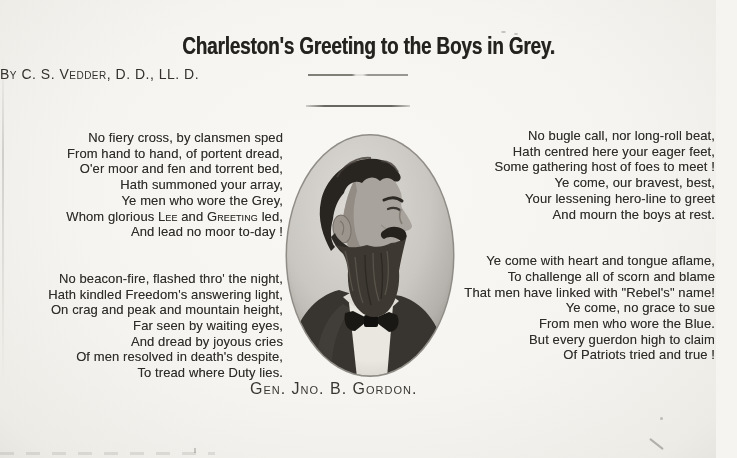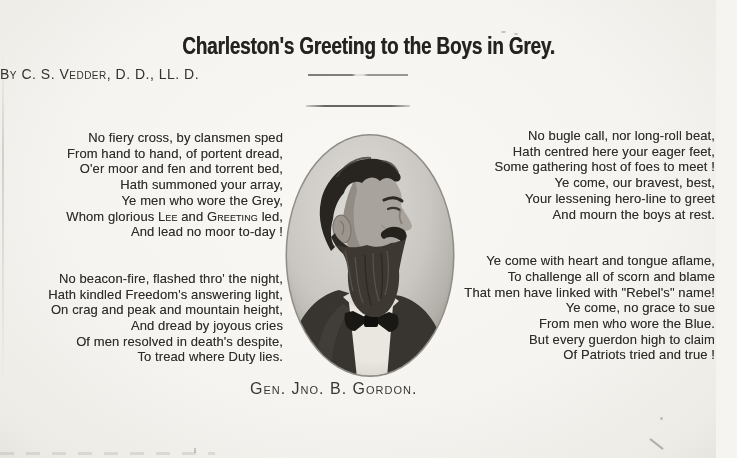--- a/index.html
+++ b/index.html
@@ -109,20 +109,21 @@
         <div class="line"><span>O'er moor and fen and torrent bed,</span></div>
         <div class="line indent"><span>Hath summoned your array,</span></div>
         <div class="line indent"><span>Ye men who wore the Grey,</span></div>
         <div class="line"><span>Whom glorious </span><span class="sc">Lee</span><span> and </span><span class="sc">Greeting</span><span> led,</span></div>
         <div class="line indent"><span>And lead no moor to-day !</span></div>
       </div>
       <div class="stanza">
         <div class="line"><span>No beacon-fire, flashed thro' the night,</span></div>
         <div class="line"><span>Hath kindled Freedom's answering light,</span></div>
         <div class="line"><span>On crag and peak and mountain height,</span></div>
+        <div class="line indent"><span>Far seen by waiting eyes,</span></div>
         <div class="line indent"><span>And dread by joyous cries</span></div>
         <div class="line"><span>Of men resolved in death's despite,</span></div>
         <div class="line indent"><span>To tread where Duty lies.</span></div>
       </div>
     </div>
 
   <figure class="portrait">
     <svg viewBox="0 0 170 245" aria-hidden="true">
       <defs>
         <radialGradient id="pbg" cx="42%" cy="30%" r="80%">

